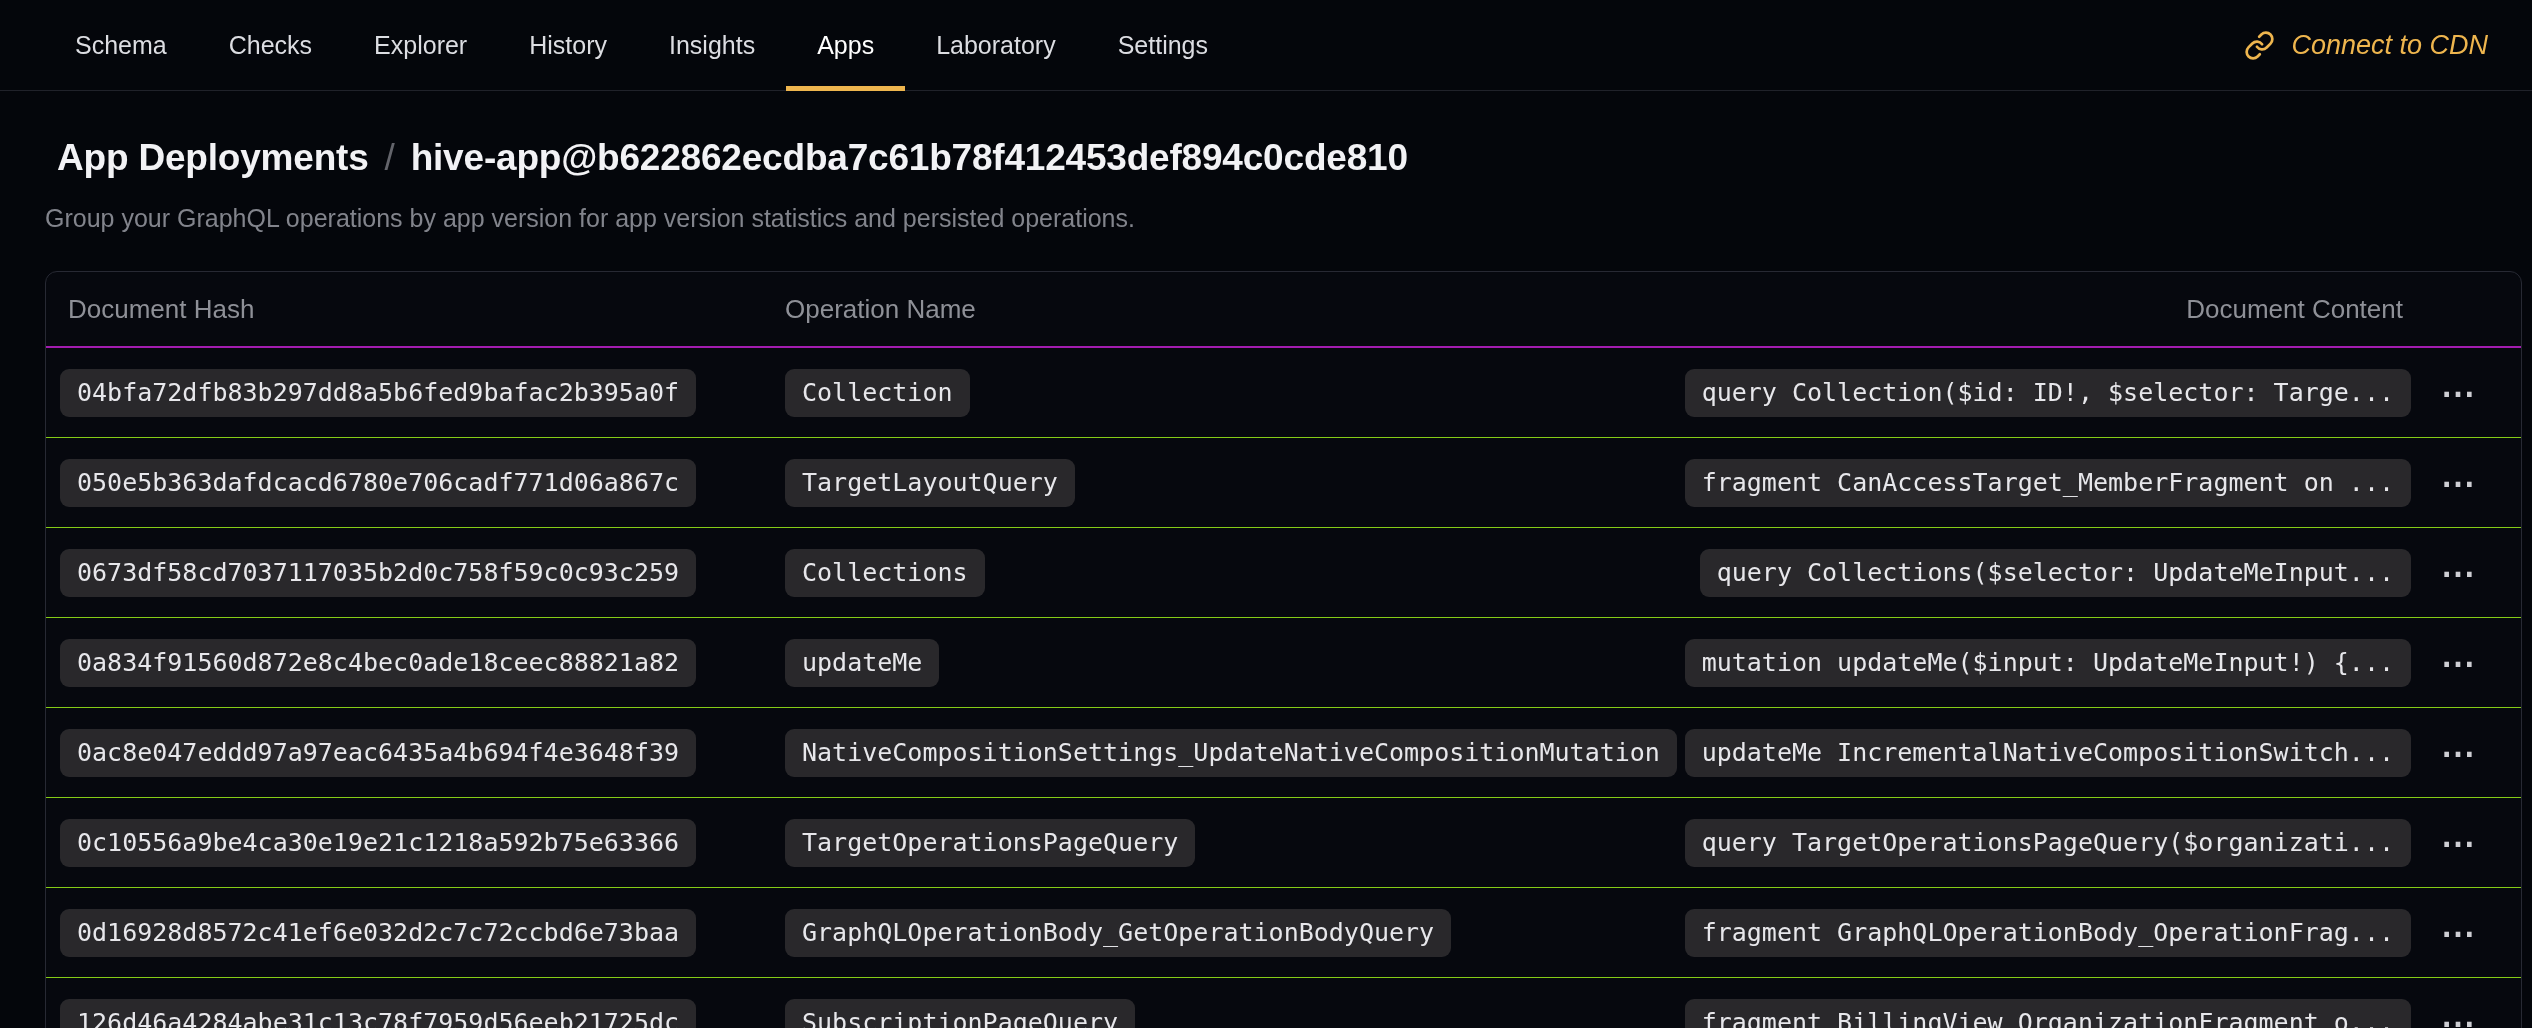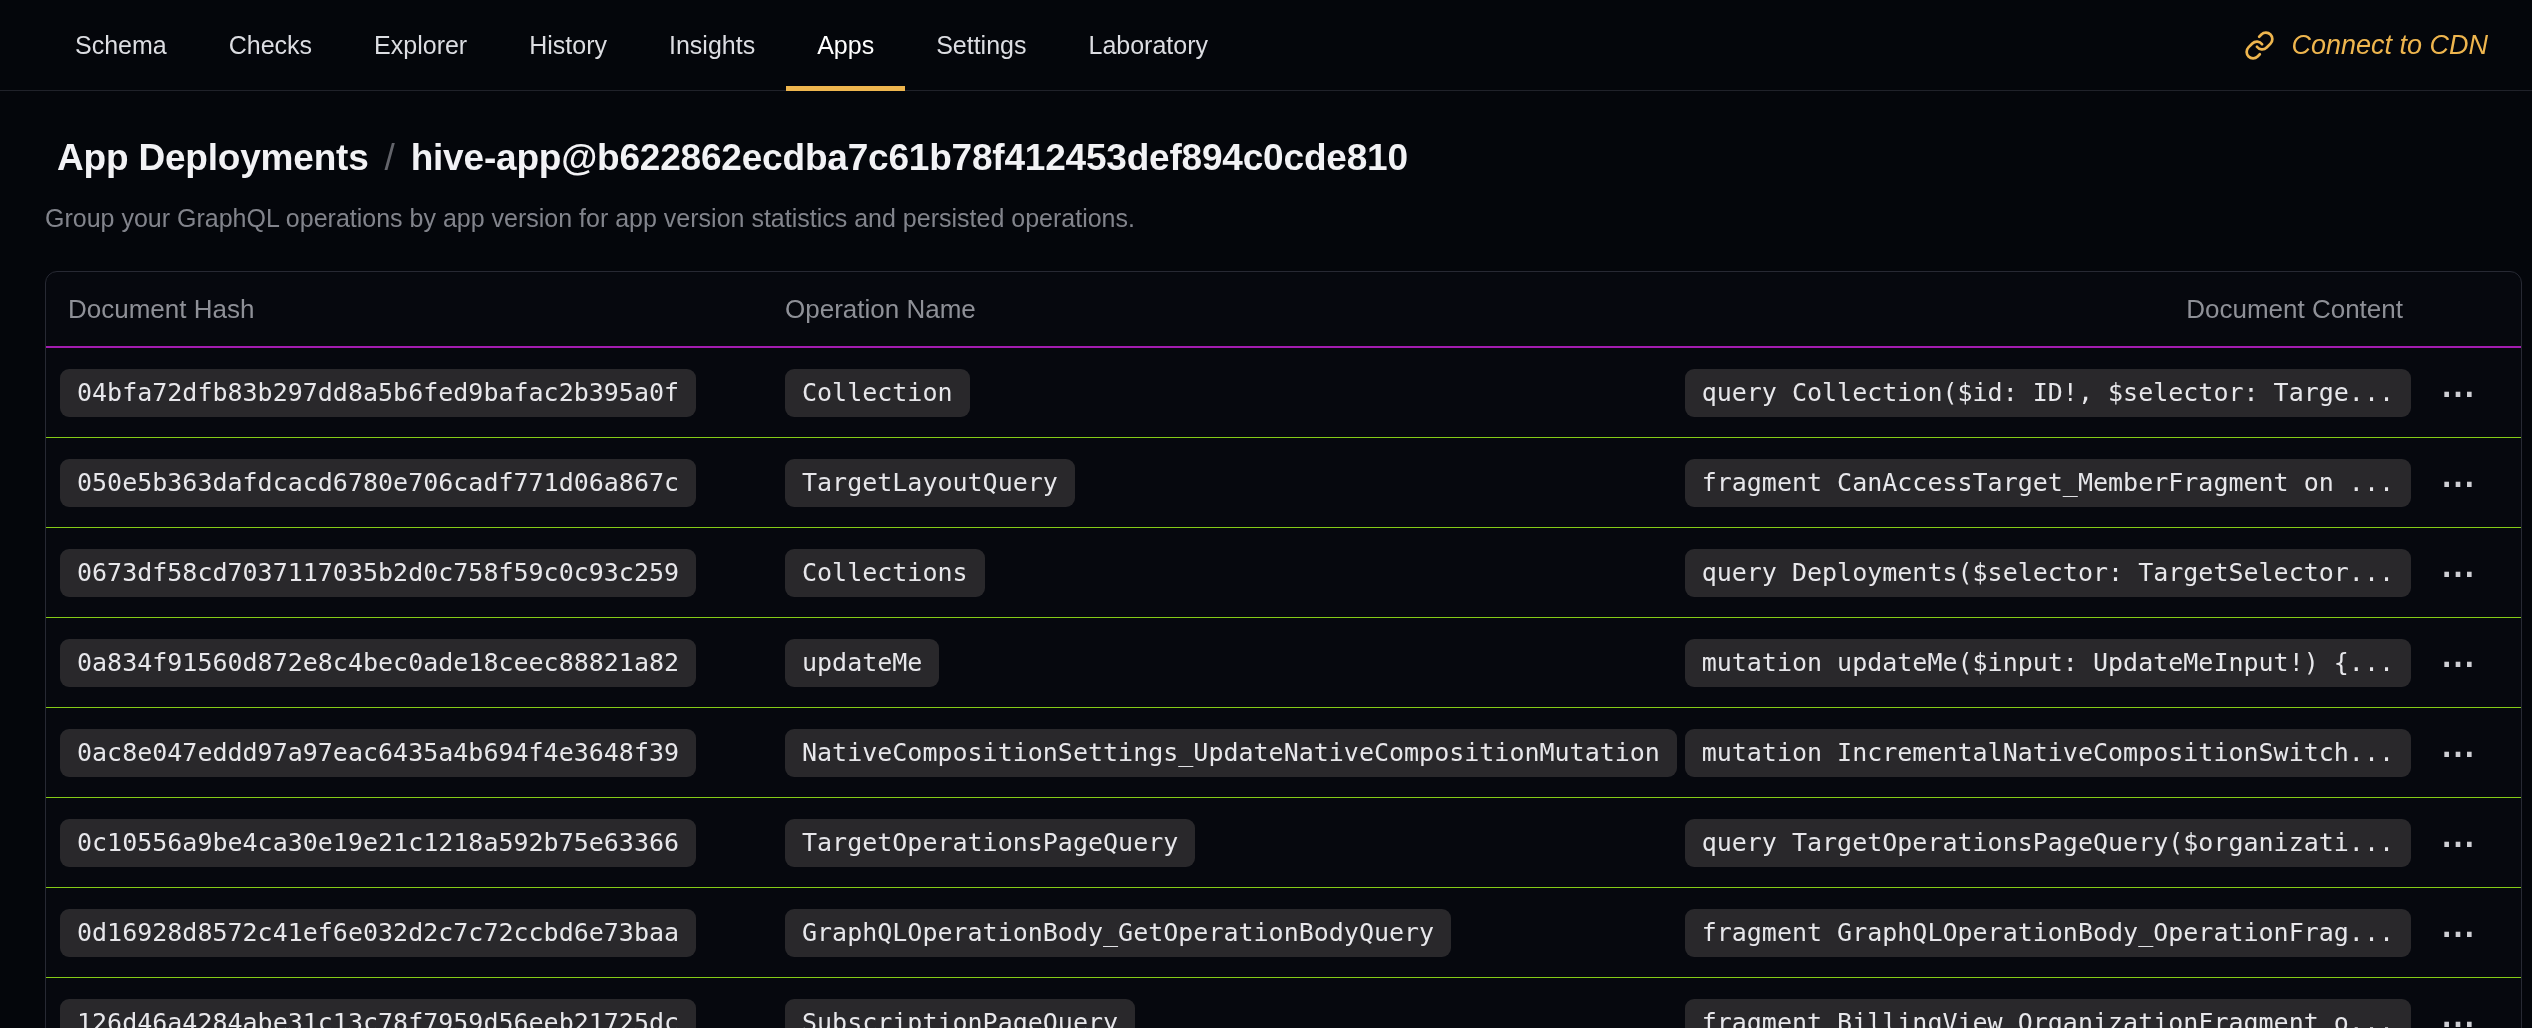--- a/index.html
+++ b/index.html
@@ -132,22 +132,22 @@
 </head>
 <body>
 
 <nav class="topnav">
   <div class="nav-item">Schema</div>
     <div class="nav-item">Checks</div>
     <div class="nav-item">Explorer</div>
     <div class="nav-item">History</div>
     <div class="nav-item">Insights</div>
     <div class="nav-item active">Apps</div>
+    <div class="nav-item">Laboratory</div>
     <div class="nav-item">Settings</div>
-    <div class="nav-item">Laboratory</div>
 
   <div class="cdn-link">
     <span>
       <svg viewBox="0 0 24 24" fill="none" stroke="#eeb54e" stroke-width="2.1" stroke-linecap="round" stroke-linejoin="round">
         <path d="M10 13a5 5 0 0 0 7.54.54l3-3a5 5 0 0 0-7.07-7.07l-1.72 1.71"></path>
         <path d="M14 11a5 5 0 0 0-7.54-.54l-3 3a5 5 0 0 0 7.07 7.07l1.71-1.71"></path>
       </svg>
     </span>
     <span>Connect to CDN</span>
   </div>
@@ -201,21 +201,21 @@
         </div>
       </div>
       <div class="trow">
         <div class="cell-hash">
           <span class="pill">0673df58cd7037117035b2d0c758f59c0c93c259</span>
         </div>
         <div class="cell-op">
           <span class="pill">Collections</span>
         </div>
         <div class="cell-content">
-          <span class="pill">query Deployments($selector: TargetSelector...</span>
+          <span class="pill">query Collections($selector: UpdateMeInput...</span>
         </div>
         <div class="cell-menu">
           <span>⋯</span>
         </div>
       </div>
       <div class="trow">
         <div class="cell-hash">
           <span class="pill">0a834f91560d872e8c4bec0ade18ceec88821a82</span>
         </div>
         <div class="cell-op">
@@ -229,21 +229,21 @@
         </div>
       </div>
       <div class="trow">
         <div class="cell-hash">
           <span class="pill">0ac8e047eddd97a97eac6435a4b694f4e3648f39</span>
         </div>
         <div class="cell-op">
           <span class="pill">NativeCompositionSettings_UpdateNativeCompositionMutation</span>
         </div>
         <div class="cell-content">
-          <span class="pill">mutation IncrementalNativeCompositionSwitch...</span>
+          <span class="pill">updateMe IncrementalNativeCompositionSwitch...</span>
         </div>
         <div class="cell-menu">
           <span>⋯</span>
         </div>
       </div>
       <div class="trow">
         <div class="cell-hash">
           <span class="pill">0c10556a9be4ca30e19e21c1218a592b75e63366</span>
         </div>
         <div class="cell-op">

